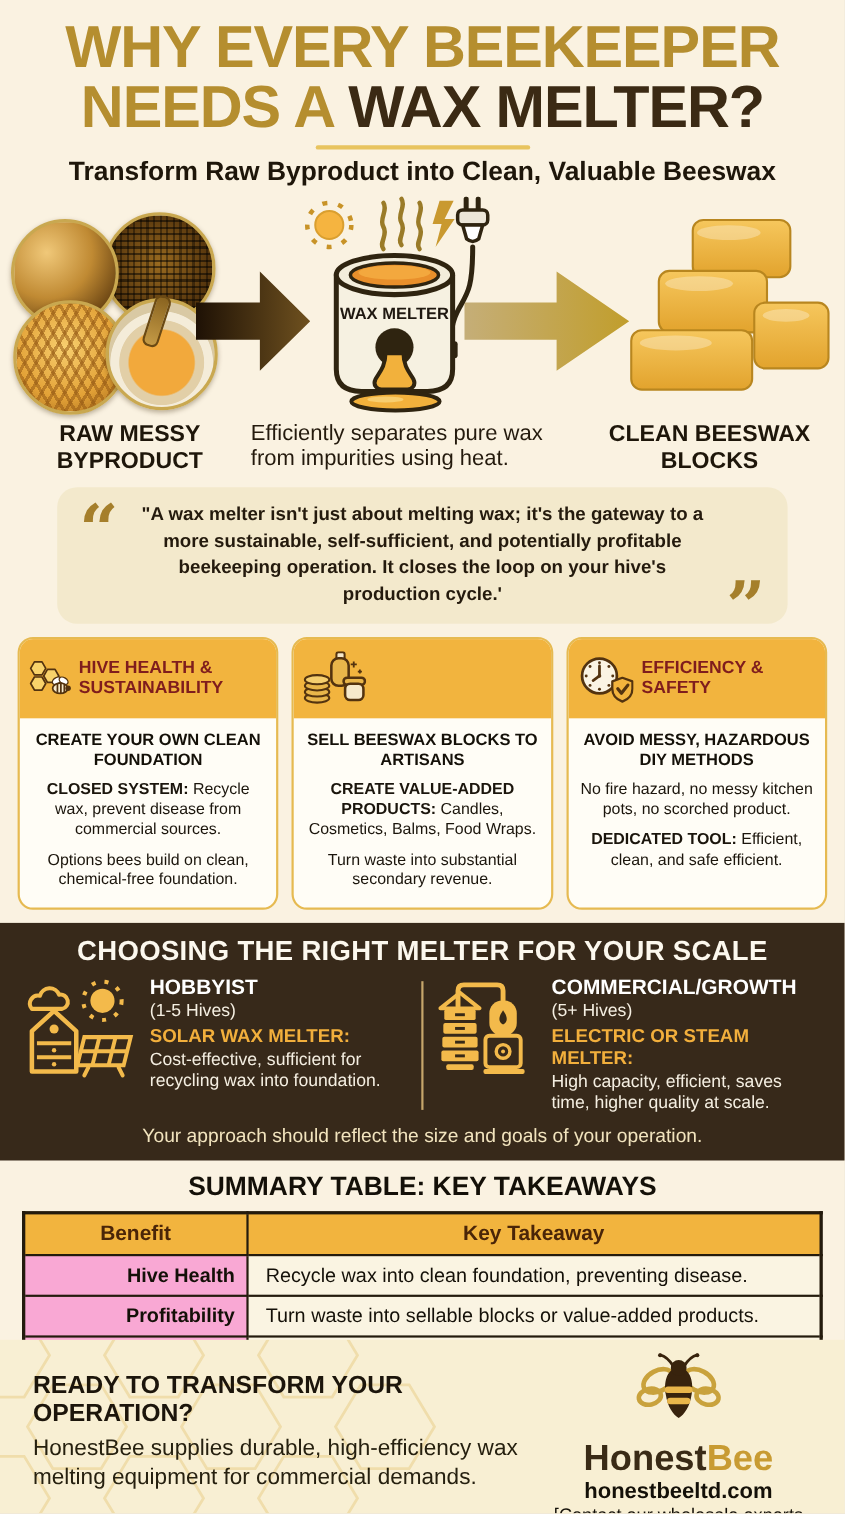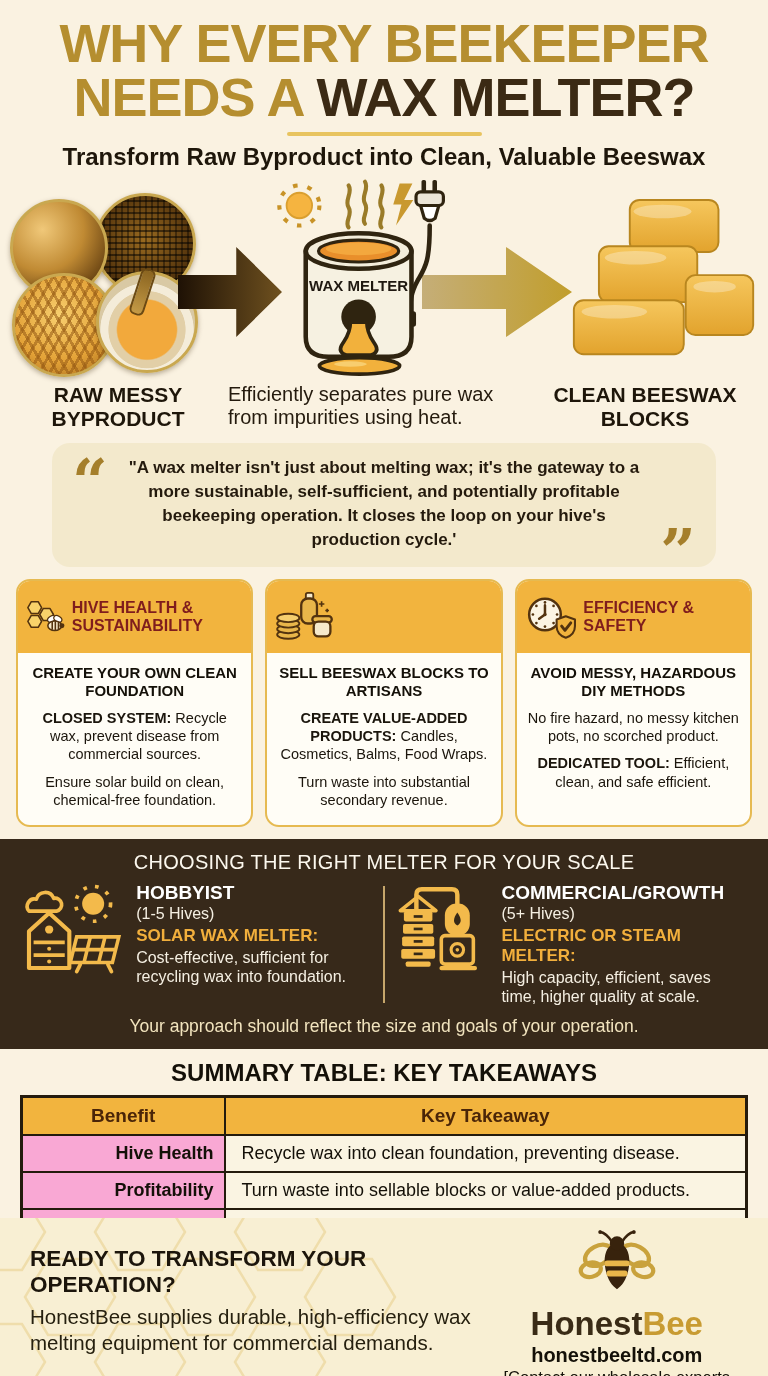--- a/index.html
+++ b/index.html
@@ -56,21 +56,21 @@
   .card{flex:1;background:#FFFDF6;border:2px solid #E6BA51;border-radius:14px;overflow:hidden;display:flex;flex-direction:column;}
   .card-header{background:#F2B43E;display:flex;align-items:center;gap:7px;padding:7px 8px;min-height:72px;box-sizing:border-box;}
   .card-title{font-size:16px;font-weight:800;color:#7f1d1d;line-height:1.12;}
   .card-body{padding:11px 8px 6px;text-align:center;}
   .card-heading{font-size:15px;font-weight:800;color:#141008;line-height:1.2;margin-bottom:9px;}
   .card-p{font-size:14.5px;color:#1B150C;line-height:1.27;margin:0 0 9px;}
   .card-p b{font-weight:800;}
 
   
   .scale{background:#37291A;margin-top:12px;padding:12px 18px 8px;}
-  .scale-title{text-align:center;font-size:20px;font-weight:400;color:#FCF8EE;letter-spacing:.3px;}
+  .scale-title{text-align:center;font-size:25px;font-weight:700;color:#FCF8EE;letter-spacing:.3px;}
   .scale-cols{display:flex;align-items:flex-start;margin-top:8px;}
   .scale-col{flex:1;display:flex;gap:10px;align-items:flex-start;}
   .scale-text{min-width:0;}
   .scale-heading{font-size:19px;font-weight:800;color:#FFFFFF;}
   .scale-sub{font-size:16px;color:#F5EFE2;margin-top:1px;}
   .scale-label{font-size:17px;font-weight:800;color:#F2AF3C;margin-top:3px;}
   .scale-desc{font-size:16px;color:#F5EFE2;line-height:1.22;margin-top:2px;max-width:245px;}
   .scale-divider{width:2.5px;background:#C6A66B;align-self:stretch;margin:4px 10px;}
   .scale-footnote{text-align:center;font-size:17.5px;color:#F2E4BE;margin-top:9px;padding-bottom:4px;}
 
@@ -212,21 +212,21 @@
           <ellipse cx="51" cy="30" rx="7" ry="4.5" fill="#FFFFFF" stroke="#53330F" stroke-width="2" transform="rotate(32 51 30)"></ellipse>
           <ellipse cx="46" cy="41" rx="11" ry="7.5" fill="#F6E9CB" stroke="#53330F" stroke-width="2.5"></ellipse>
           <path d="M42,34.5 L42,47.5 M47,34 L47,48 M52,35 L52,47" stroke="#53330F" stroke-width="2.5"></path>
           <circle cx="57.5" cy="41" r="4" fill="#53330F"></circle>
         </svg>
         <div class="card-title">HIVE HEALTH &amp; SUSTAINABILITY</div>
       </div>
       <div class="card-body">
         <div class="card-heading">CREATE YOUR OWN CLEAN FOUNDATION</div>
         <p class="card-p"><b>CLOSED SYSTEM:</b><span> Recycle wax, prevent disease from commercial sources.</span></p>
-        <p class="card-p"><b></b><span>Ensure solar build on clean, chemical-free foundation.</span></p>
+        <p class="card-p"><b></b><span>Options bees build on clean, chemical-free foundation.</span></p>
       </div>
     </div>
 
     <div class="card">
       <div class="card-header">
         <svg viewBox="0 0 62 54" width="58" height="50">
           <g fill="#E9B64A" stroke="#53330F" stroke-width="2">
             <ellipse cx="14" cy="46" rx="12" ry="4.5"></ellipse>
             <ellipse cx="14" cy="40" rx="12" ry="4.5"></ellipse>
             <ellipse cx="14" cy="34" rx="12" ry="4.5"></ellipse>

